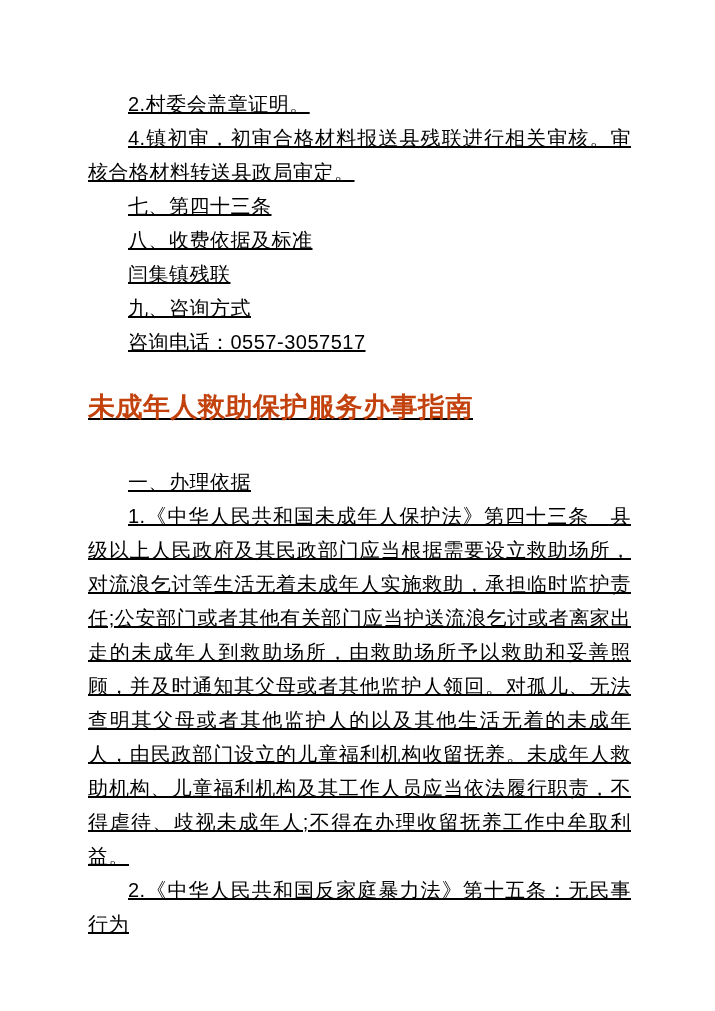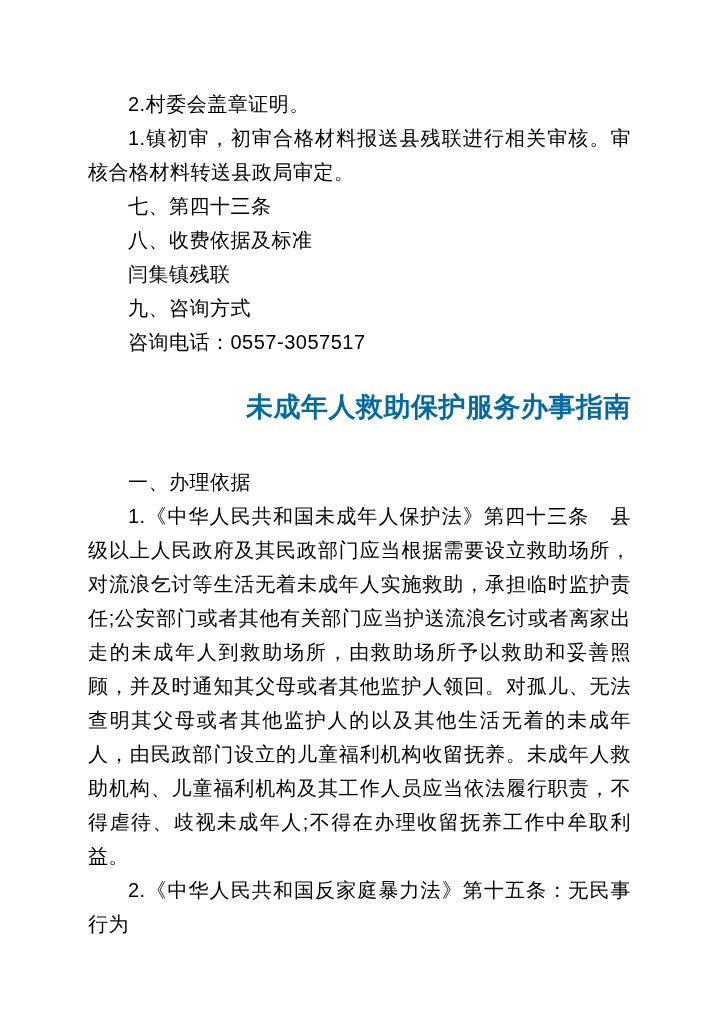--- a/index.html
+++ b/index.html
@@ -13,50 +13,51 @@
     overflow: hidden;
     font-family: "Liberation Sans", "DejaVu Sans", sans-serif;
     color: #000000;
   }
   .page {
     box-sizing: border-box;
     width: 715px;
     height: 753px;
     background: #ffffff;
     padding: 87px 84px 30px 88px;
+    text-decoration: underline;
   }
   .para {
     margin: 0;
     font-size: 20px;
     line-height: 34px;
     letter-spacing: 0.5px;
     text-indent: 2em;
     text-align: justify;
     color: #000000;
     word-break: break-all;
   }
   .doc-title {
     margin: 28px 0 38px 0;
     font-size: 27px;
     line-height: 40px;
     font-weight: bold;
-    text-align: right;
+    text-align: left;
     text-indent: 0;
-    color: #0369a1;
+    color: #c2410c;
     letter-spacing: 0.5px;
   }
 </style>
 </head>
 <body>
 
 <div class="page">
 
   <section>
     <p class="para">2.村委会盖章证明。</p>
-    <p class="para">1.镇初审，初审合格材料报送县残联进行相关审核。审核合格材料转送县政局审定。</p>
+    <p class="para">4.镇初审，初审合格材料报送县残联进行相关审核。审核合格材料转送县政局审定。</p>
     <p class="para">七、第四十三条</p>
     <p class="para">八、收费依据及标准</p>
     <p class="para">闫集镇残联</p>
     <p class="para">九、咨询方式</p>
     <p class="para">咨询电话：0557-3057517</p>
   </section>
 
   <h1 class="doc-title">未成年人救助保护服务办事指南</h1>
 
   <section>

